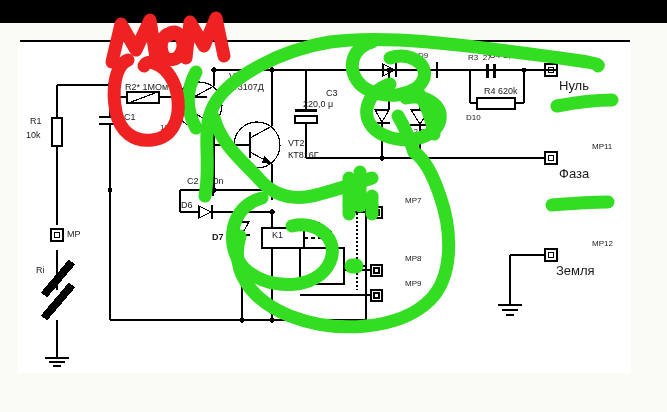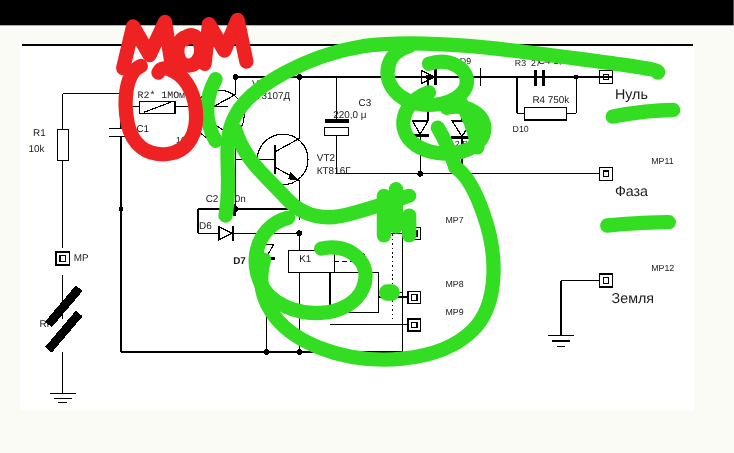--- a/index.html
+++ b/index.html
@@ -195,21 +195,21 @@
       <g stroke="#000">
         <line x1="44" y1="295" x2="72" y2="262" stroke-width="8"></line>
         <line x1="44" y1="318" x2="72" y2="285" stroke-width="8"></line>
       </g>
     </g>
   </svg>
 
   <div class="lbl t9" style="left:30px;top:116px;">R1</div>
   <div class="lbl t9" style="left:26px;top:130px;">10k</div>
 
-  <div class="lbl t9" style="left:125px;top:82px;font-family:Liberation Mono, monospace;">R2* 1МОм</div>
+  <div class="lbl t9" style="left:125px;top:82px;">R2* 1МОм</div>
 
   <div class="lbl t9" style="left:124px;top:112px;">C1</div>
   <div class="lbl t8" style="left:124px;top:123px;">10n</div>
 
   <div class="lbl t9" style="left:187px;top:176px;">C2  470n</div>
 
   <div class="lbl t9" style="left:181px;top:200px;">D6</div>
   <div class="lbl t9" style="left:212px;top:232px;font-weight:bold;">D7</div>
 
   <div class="lbl t9" style="left:272px;top:230px;">K1</div>
@@ -222,34 +222,34 @@
 
   <div class="lbl t9" style="left:326px;top:88px;">C3</div>
   <div class="lbl t9" style="left:303px;top:99px;">220,0 μ</div>
 
   <div class="lbl t8" style="left:382px;top:51px;">D9</div>
   <div class="lbl t8" style="left:432px;top:53px;">R3  27</div>
   <div class="lbl t8" style="left:430px;top:113px;">D10</div>
   <div class="lbl t8" style="left:373px;top:127px;">12 В</div>
 
   <div class="lbl t9" style="left:489px;top:50px;">C4 1,0</div>
-  <div class="lbl t9" style="left:484px;top:86px;">R4 750k</div>
+  <div class="lbl t9" style="left:484px;top:86px;">R4 620k</div>
 
   <div class="lbl t9" style="left:67px;top:229px;">MP</div>
   <div class="lbl t8" style="left:369px;top:196px;">MP7</div>
   <div class="lbl t8" style="left:369px;top:254px;">MP8</div>
   <div class="lbl t8" style="left:369px;top:279px;">MP9</div>
   <div class="lbl t8" style="left:556px;top:142px;">MP11</div>
   <div class="lbl t8" style="left:556px;top:239px;">MP12</div>
 
   <div class="lbl t13" style="left:559px;top:78px;">Нуль</div>
   <div class="lbl t13" style="left:559px;top:166px;">Фаза</div>
   <div class="lbl t13" style="left:556px;top:263px;">Земля</div>
 
-  <div class="lbl t9" style="left:36px;top:265px;font-weight:normal;margin-top:24px;">Ri</div>
+  <div class="lbl t9" style="left:36px;top:265px;font-weight:normal;">Ri</div>
 
   <svg class="layer" viewBox="0 0 667 412" xmlns="http://www.w3.org/2000/svg">
     <g fill="none" stroke="#33dd22" stroke-width="13" stroke-linecap="round" stroke-linejoin="round">
 
       <path d="M205,196 C212,160 200,130 214,105 C228,78 280,50 330,42 C390,34 470,46 560,58 C590,62 600,64 598,66"></path>
 
       <path d="M372,42 C350,48 346,72 362,86 C382,102 418,96 424,78 C428,62 408,52 390,58"></path>
 
       <path d="M390,84 C366,92 358,118 378,132 C400,146 436,140 440,120 C443,104 424,94 406,98"></path>
 

